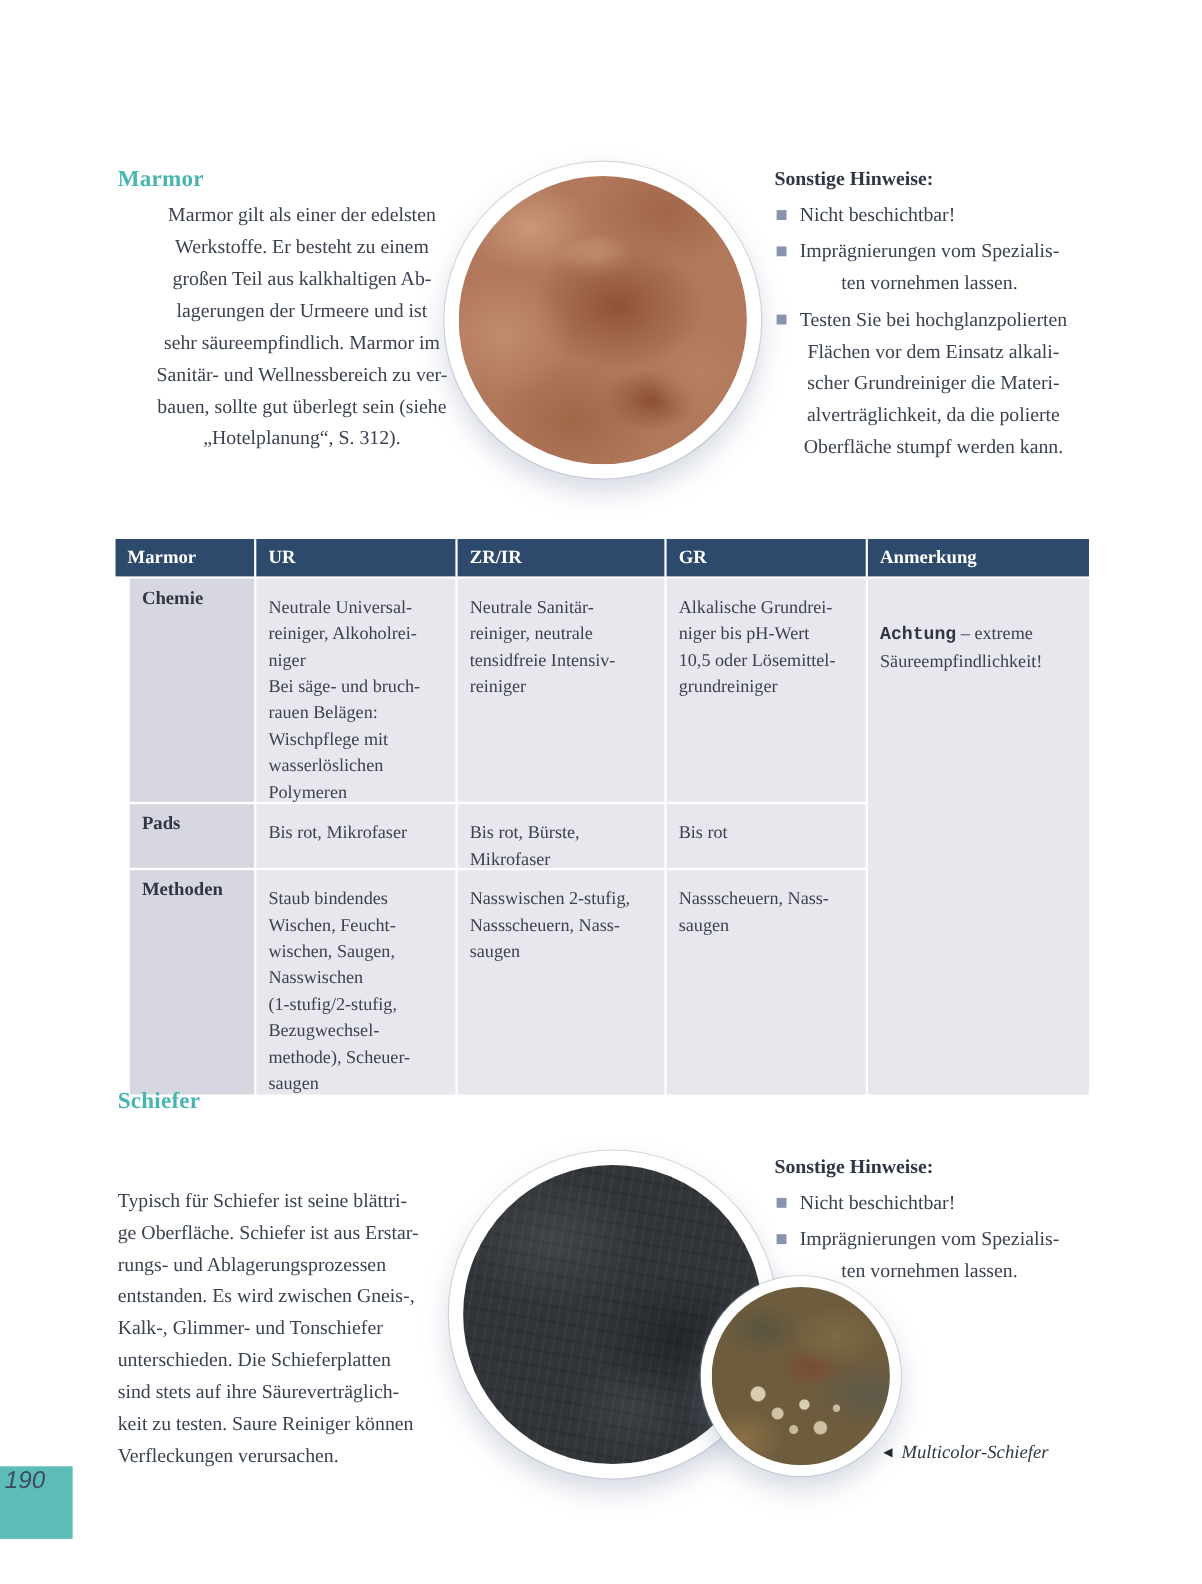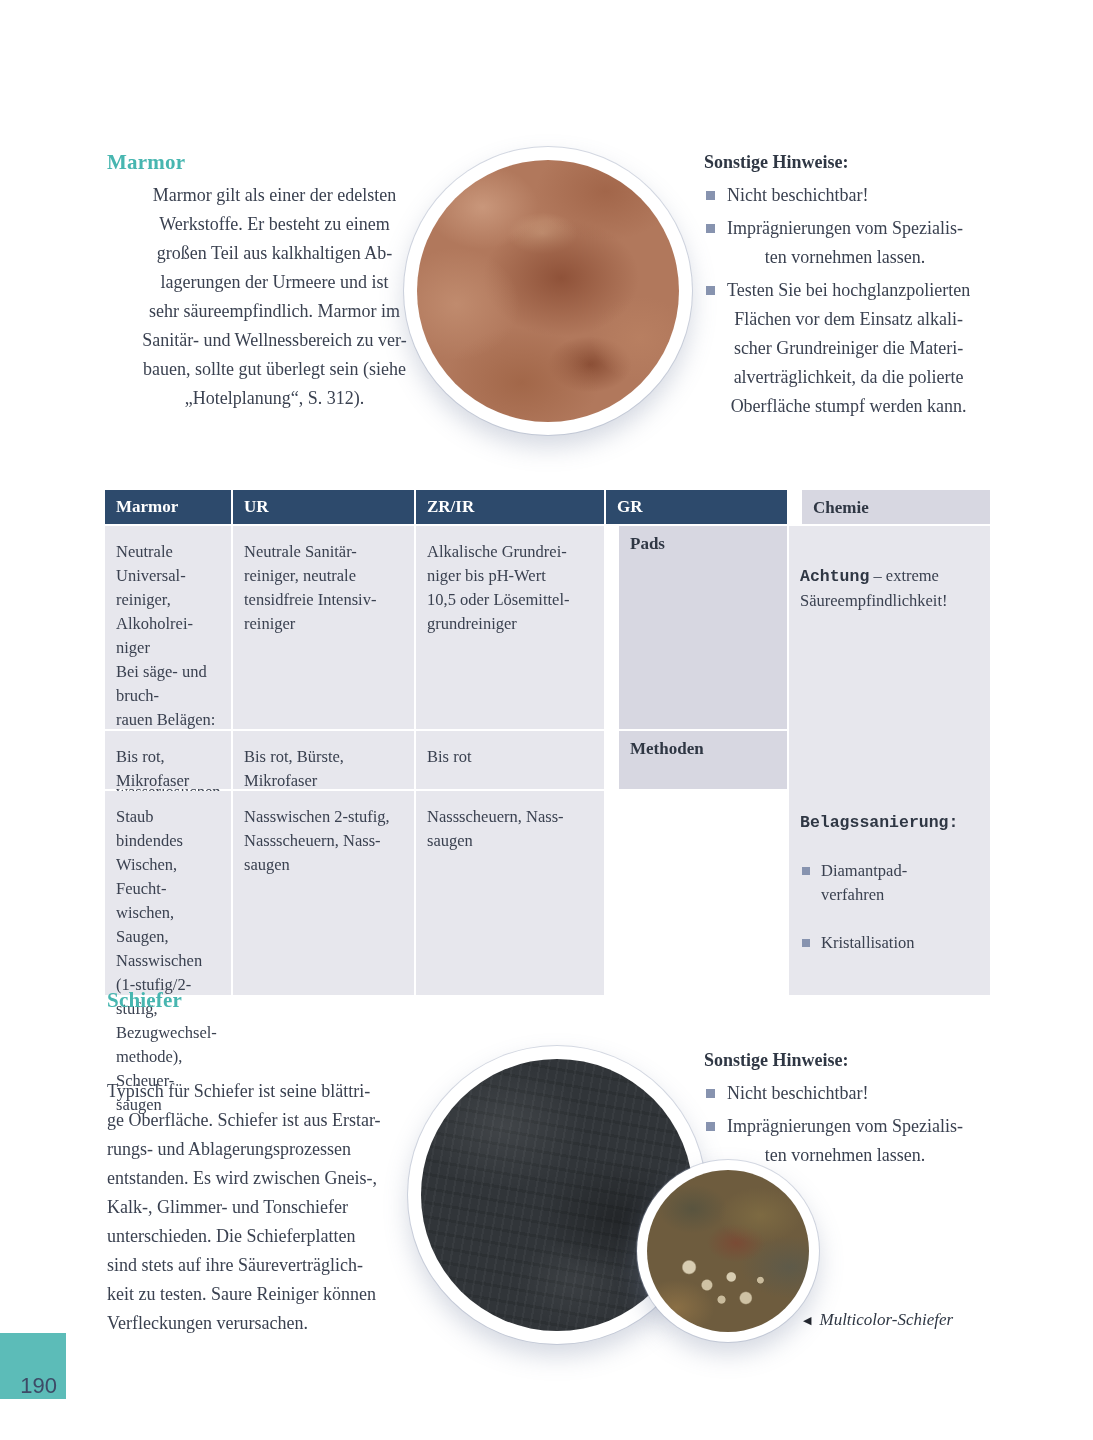--- a/index.html
+++ b/index.html
@@ -99,23 +99,23 @@
   .san-item .bullet{width:8px;height:8px;margin:8px 11px 0 2px;}
   .san-text{white-space:pre-line;}
 
   
   .caption{font-size:17px;font-style:italic;color:#2f3744;display:flex;align-items:center;}
   .caption .arrow{font-style:normal;font-size:11px;margin-right:8px;color:#1c1f26;}
 
   
   .page-badge{
     left:0;top:1333px;width:66px;height:66px;background:#5cbcb8;
-    display:flex;align-items:flex-end;justify-content:flex-end;
-    padding-right:9px;box-sizing:border-box;
-    font-size:22px;color:#3d4a66;font-family:"Liberation Sans","DejaVu Sans",sans-serif;
+    display:flex;align-items:flex-start;justify-content:flex-end;
+    padding-right:25px;box-sizing:border-box;
+    font-size:22px;color:#3d4a66;font-family:"Liberation Sans","DejaVu Sans",sans-serif;font-style:italic;
   }
 </style>
 </head>
 <body>
 
 <h2 class="abs section-heading" style="left:107px;top:150px;margin:0;">Marmor</h2>
 
 <div class="abs body-text" style="left:107px;top:181px;width:335px;text-align:center;">Marmor gilt als einer der edelsten
 Werkstoffe. Er besteht zu einem
 großen Teil aus kalkhaltigen Ab-
@@ -148,20 +148,21 @@
 alverträglichkeit, da die polierte
 Oberfläche stumpf werden kann.</span>
   </div>
 </div>
 
 <div class="abs spec-table" style="left:105px;top:490px;">
   <div class="th">Marmor</div>
   <div class="th">UR</div>
   <div class="th">ZR/IR</div>
   <div class="th">GR</div>
+  <div class="th">Anmerkung</div>
 
   <div class="tl">Chemie</div>
   <div class="td">Neutrale Universal-
 reiniger, Alkoholrei-
 niger
 Bei säge- und bruch-
 rauen Belägen:
 Wischpflege mit
 wasserlöslichen
 Polymeren</div>
@@ -170,32 +171,20 @@
 tensidfreie Intensiv-
 reiniger</div>
   <div class="td">Alkalische Grundrei-
 niger bis pH-Wert
 10,5 oder Lösemittel-
 grundreiniger</div>
 
   <div class="td td-anm">
     <div><span class="note-bold">Achtung</span><span> – extreme
 Säureempfindlichkeit!</span></div>
-    <div class="san-block">
-      <div class="san-title">Belagssanierung:</div>
-      <div class="san-item">
-        <span class="bullet"></span>
-        <span class="san-text">Diamantpad-
-verfahren</span>
-      </div>
-      <div class="san-item">
-        <span class="bullet"></span>
-        <span class="san-text">Kristallisation</span>
-      </div>
-    </div>
   </div>
 
   <div class="tl">Pads</div>
   <div class="td">Bis rot, Mikrofaser</div>
   <div class="td">Bis rot, Bürste,
 Mikrofaser</div>
   <div class="td">Bis rot</div>
 
   <div class="tl">Methoden</div>
   <div class="td">Staub bindendes

